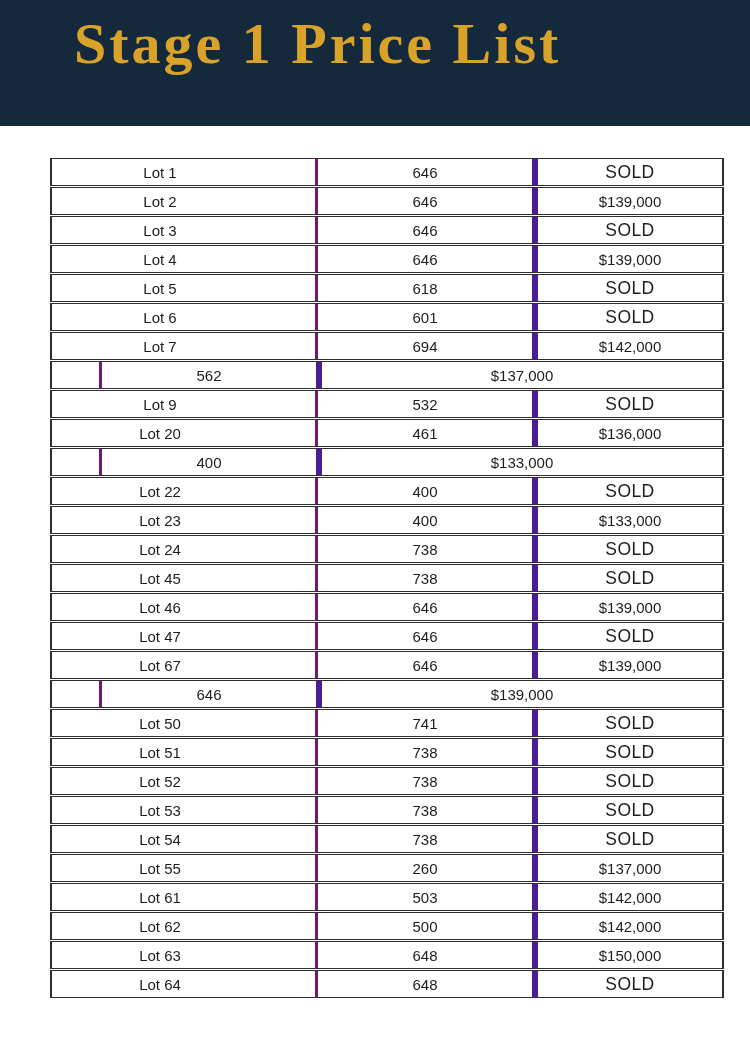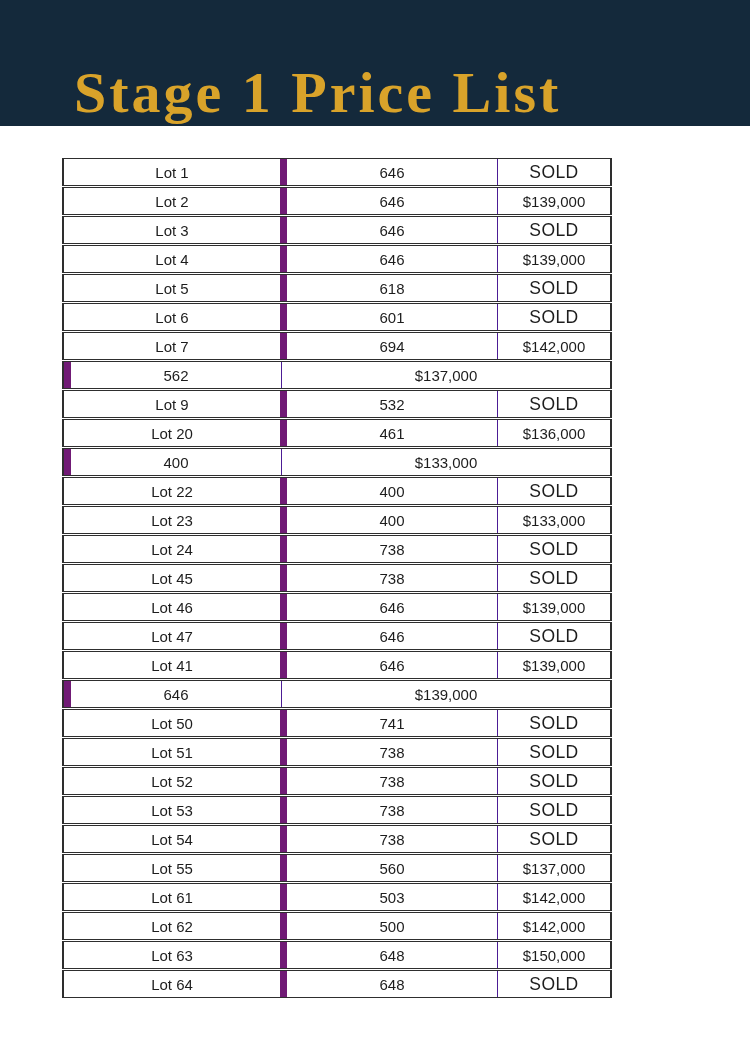--- a/index.html
+++ b/index.html
@@ -9,60 +9,60 @@
     background: #ffffff;
     font-family: "Liberation Sans", sans-serif;
     position: relative;
     overflow: hidden;
   }
   .banner {
     width: 750px;
     height: 126px;
     background: #14293b;
     display: flex;
-    align-items: flex-end;
+    align-items: flex-start;
     box-sizing: border-box;
   }
   .title {
     margin: 0 0 0 74px;
     padding-top: 10px;
     font-family: "Liberation Serif", serif;
     font-weight: 600;
     font-size: 58px;
     letter-spacing: 3px;
     color: #d9a32a;
     white-space: nowrap;
   }
   .table-wrap {
     position: absolute;
-    left: 62px;
+    left: 50px;
     top: 158px;
-    width: 550px;
+    width: 674px;
   }
   .row {
     display: flex;
     height: 28px;
     box-sizing: border-box;
     border: solid #2e2e2e;
     border-width: 1.5px 2px;
     margin-bottom: 1px;
     background: #ffffff;
   }
   .cell {
     box-sizing: border-box;
     display: flex;
     align-items: center;
     justify-content: center;
     color: #1d1d1d;
     font-size: 15px;
     overflow: hidden;
   }
   .cell.lot  { width: 216px; }
-  .cell.size { width: 217px; border-left: 7px solid #701a75; }
-  .cell.price { flex: 1; border-left: 1px solid #4c1d95; }
+  .cell.size { width: 217px; border-left: 3px solid #701a75; margin-left: 47px; }
+  .cell.price { flex: 1; border-left: 6px solid #4c1d95; }
   .cell.sold { font-size: 17.5px; letter-spacing: 0.4px; }
 </style>
 </head>
 <body>
 
 <div class="page">
   <header class="banner" style="background: rgb(20, 41, 59);">
     <h1 class="title" style="color: rgb(217, 163, 42);">Stage 1 Price List</h1>
   </header>
 
@@ -145,21 +145,21 @@
           <div class="cell lot">Lot 46</div>
           <div class="cell size">646</div>
           <div class="cell price">$139,000</div>
         </div>
         <div class="row">
           <div class="cell lot">Lot 47</div>
           <div class="cell size">646</div>
           <div class="cell price sold">SOLD</div>
         </div>
         <div class="row">
-          <div class="cell lot">Lot 41</div>
+          <div class="cell lot">Lot 67</div>
           <div class="cell size">646</div>
           <div class="cell price">$139,000</div>
         </div>
         <div class="row">
           <div class="cell size">646</div>
           <div class="cell price">$139,000</div>
         </div>
         <div class="row">
           <div class="cell lot">Lot 50</div>
           <div class="cell size">741</div>
@@ -180,21 +180,21 @@
           <div class="cell size">738</div>
           <div class="cell price sold">SOLD</div>
         </div>
         <div class="row">
           <div class="cell lot">Lot 54</div>
           <div class="cell size">738</div>
           <div class="cell price sold">SOLD</div>
         </div>
         <div class="row">
           <div class="cell lot">Lot 55</div>
-          <div class="cell size">560</div>
+          <div class="cell size">260</div>
           <div class="cell price">$137,000</div>
         </div>
         <div class="row">
           <div class="cell lot">Lot 61</div>
           <div class="cell size">503</div>
           <div class="cell price">$142,000</div>
         </div>
         <div class="row">
           <div class="cell lot">Lot 62</div>
           <div class="cell size">500</div>

